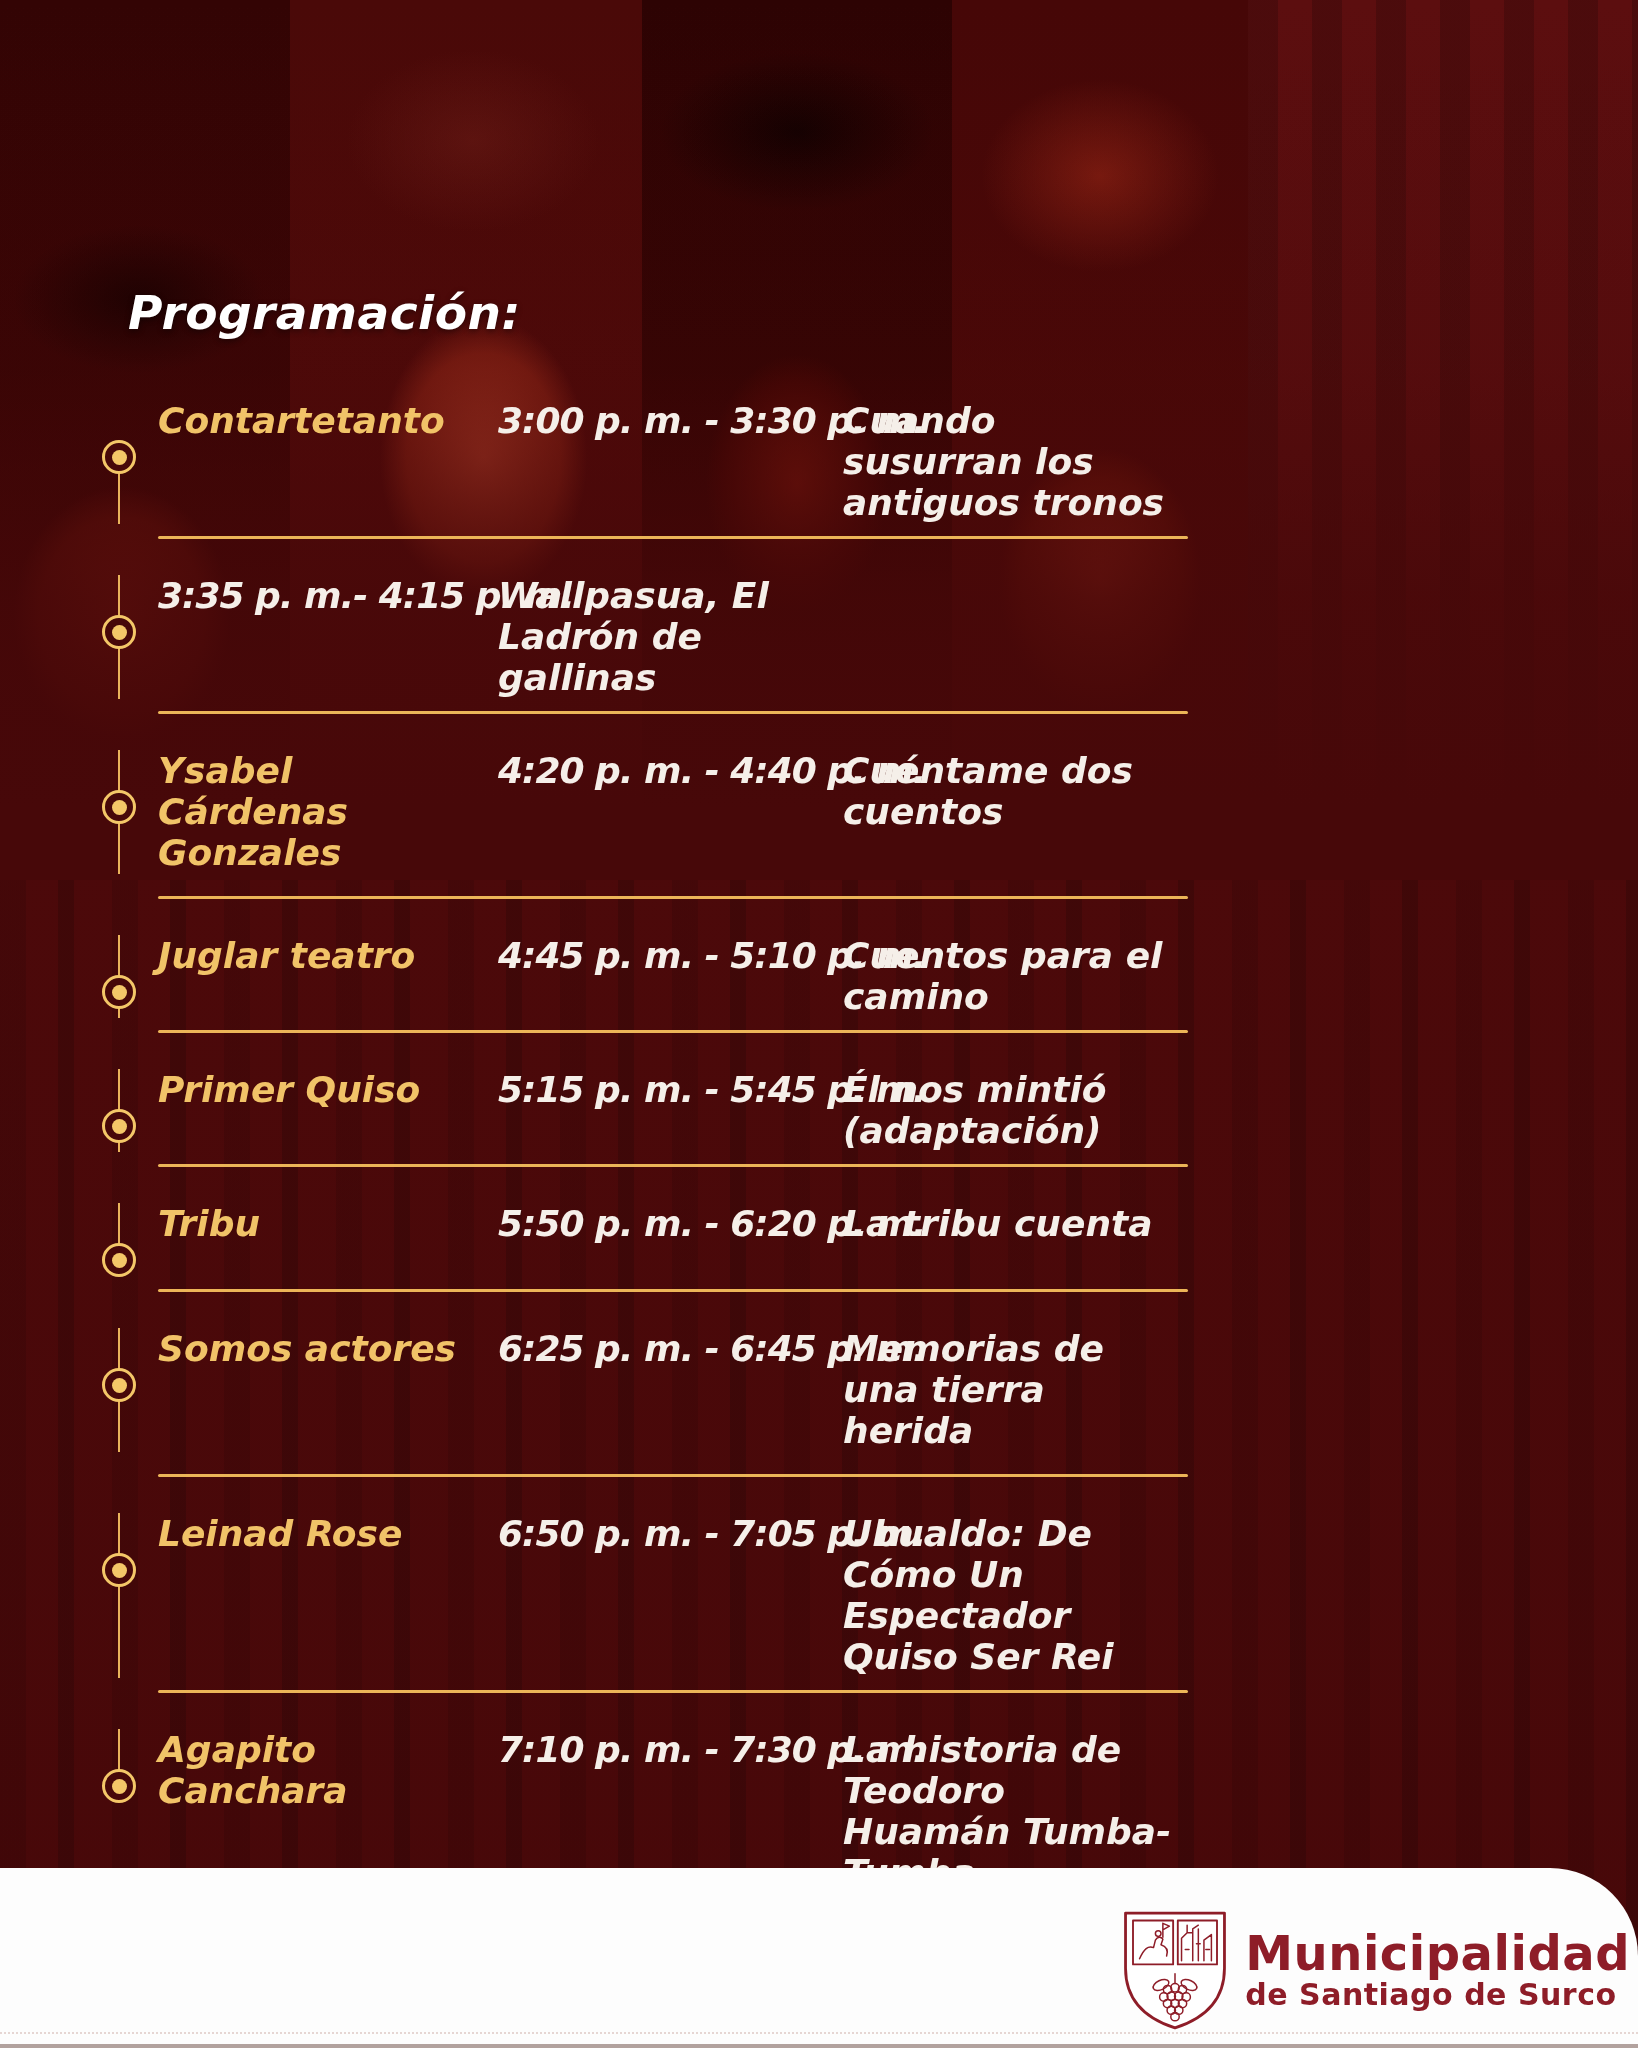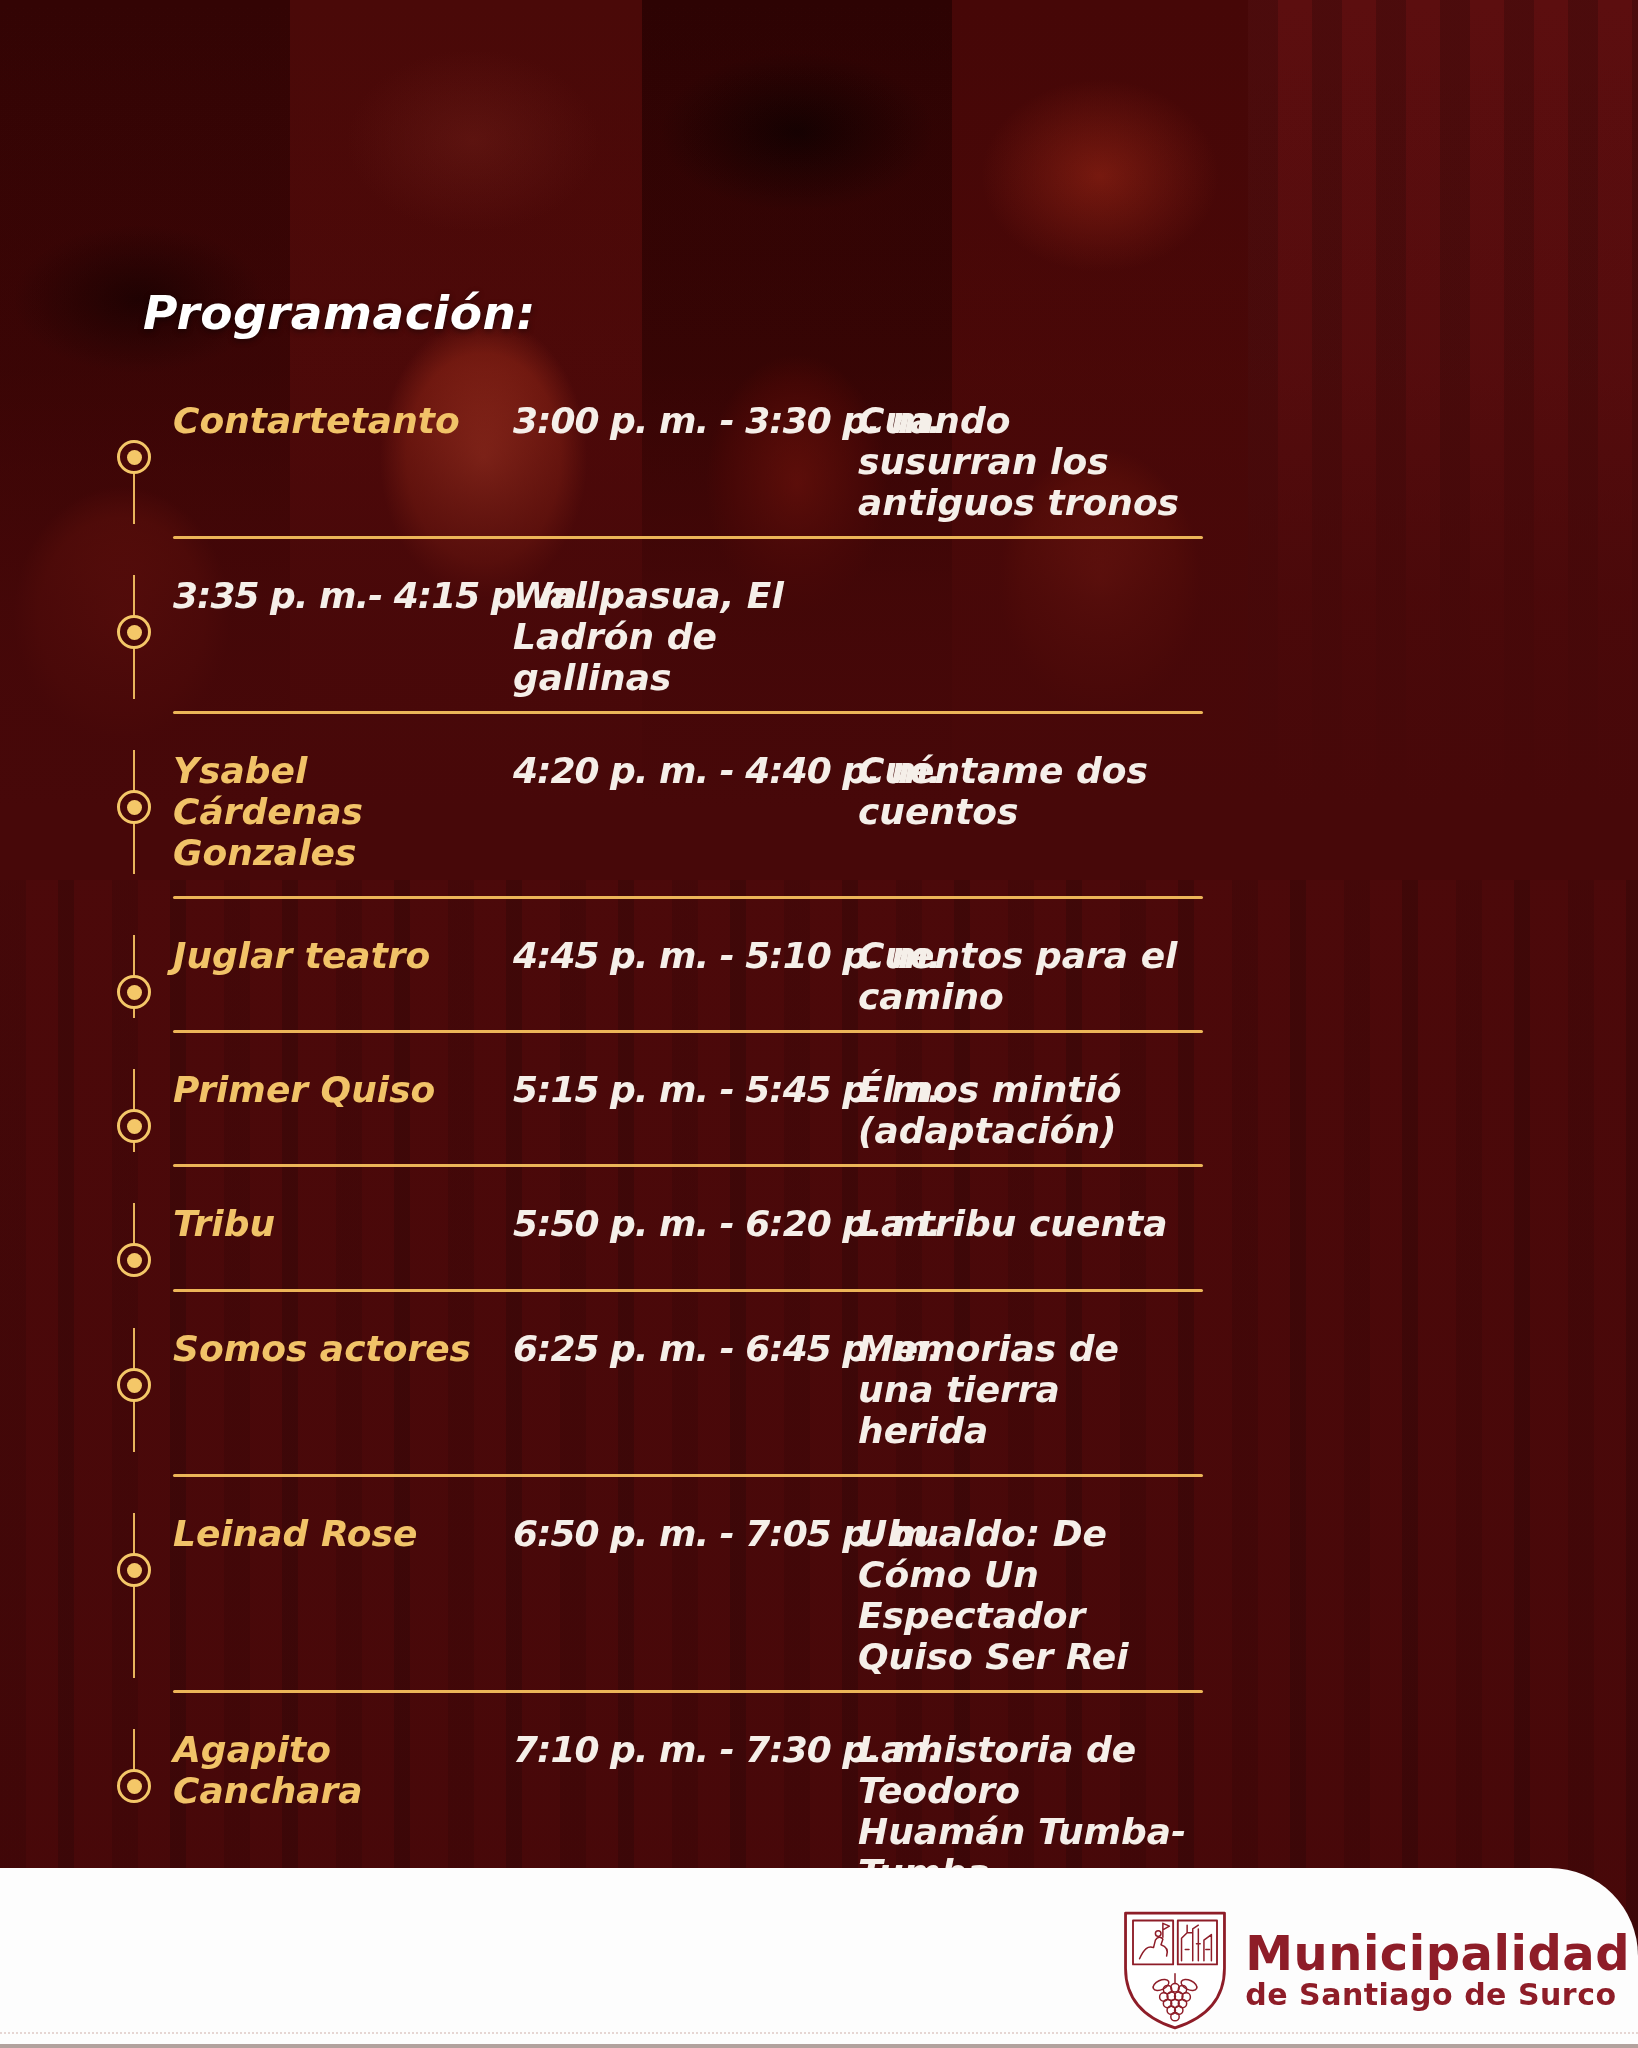--- a/index.html
+++ b/index.html
@@ -38,21 +38,21 @@
       radial-gradient(ellipse 160px 130px at 50% 20%, #7c1b10 0%, rgba(0,0,0,0) 74%),
       linear-gradient(180deg,#460707,#4e0908); }
   .photo-5 { left:1248px; right:0;
     background:
       repeating-linear-gradient(90deg, rgba(0,0,0,0.18) 0 30px, rgba(0,0,0,0) 30px 64px),
       linear-gradient(180deg,#5c0e0f,#540c0d); }
   .photos::after { content:""; position:absolute; inset:0;
     background:linear-gradient(180deg, rgba(71,8,9,0) 0%, rgba(71,8,9,0.20) 42%, rgba(71,8,9,0.78) 68%, #470809 92%); }
 
   
-  .content { position:relative; padding-top:285px;margin-left:15px; }
+  .content { position:relative; padding-top:285px; }
 
   .page-title {
     margin:0 0 0 128px;
     color:#ffffff;
     font-size:47px; font-weight:700; font-style:italic;
     letter-spacing:0.5px;
     text-shadow:0 2px 6px rgba(0,0,0,0.45);
   }
 
   .schedule { margin:24px 0 0 100px; width:1073px; }

